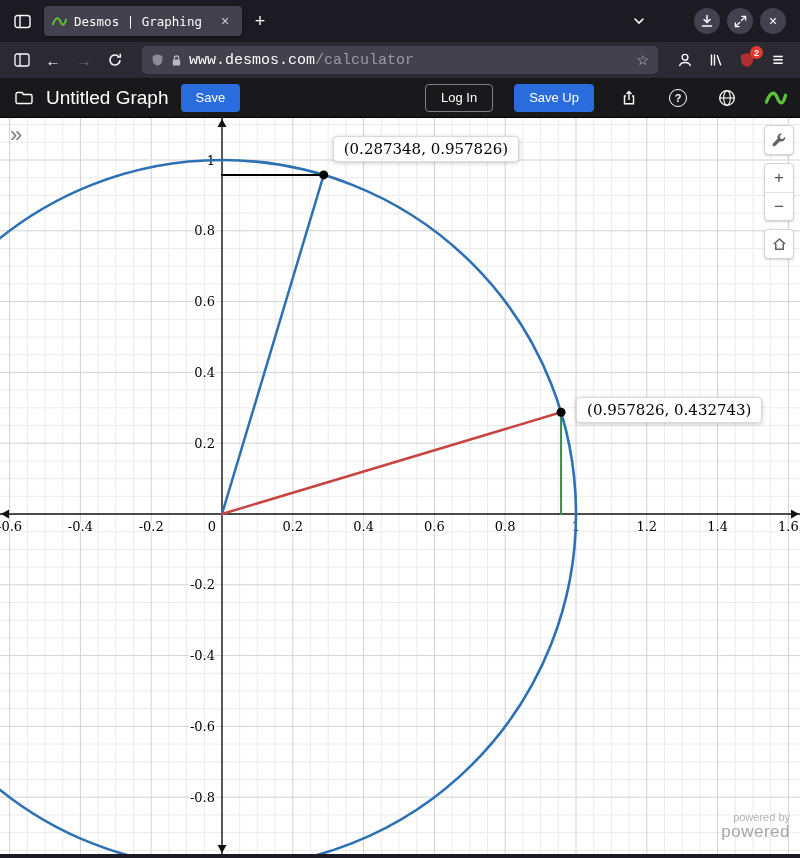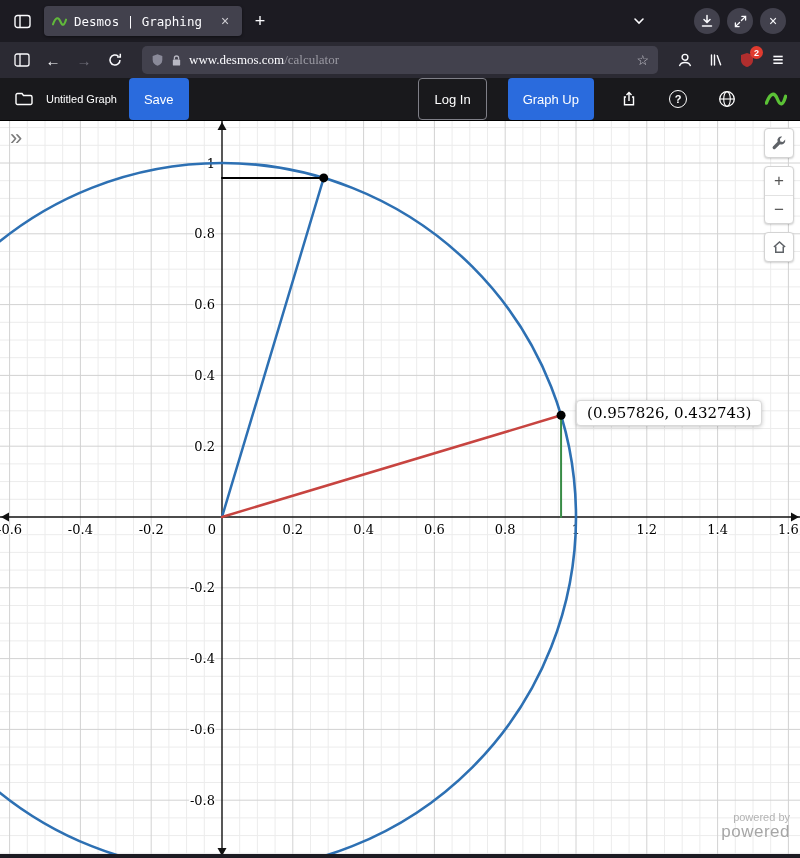--- a/index.html
+++ b/index.html
@@ -17,30 +17,30 @@
   .spacer { flex:1; }
   .alltabs { width:26px; height:26px; }
   .win-group { display:flex; gap:7px; margin:0 6px 0 42px; }
   .win-circle { width:26px; height:26px; border-radius:50%; background:#42414d; font-size:14px; }
 
   
   .toolbar { flex:0 0 36px; background:#2b2a33; display:flex; align-items:center; padding:0 8px; gap:3px; }
   .tool-btn { width:28px; height:26px; font-size:15px; }
   .dim { color:#6f6e79; }
   .urlbar { flex:1; height:28px; background:#42414d; border-radius:5px; margin:0 10px; display:flex; align-items:center; padding:0 9px; gap:7px; cursor:text; }
-  .url-text { font-family:Liberation Serif, serif; font-size:13px; color:#fbfbfe; flex:1; white-space:nowrap; overflow:hidden; }
+  .url-text { font-family:Liberation Mono, monospace; font-size:15px; color:#fbfbfe; flex:1; white-space:nowrap; overflow:hidden; }
   .url-path { color:#9b9aa3; }
   .star { font-size:14px; color:#c5c4cc; }
   .ext-wrap { position:relative; width:28px; height:26px; }
   .ext-badge { position:absolute; top:-1px; right:-2px; min-width:13px; height:13px; border-radius:7px; background:#e03b2f; color:#fff; font-size:9px; font-weight:bold; display:flex; align-items:center; justify-content:center; padding:0 3px; }
 
   
   .dheader { flex:0 0 40px; background:#19191c; display:flex; align-items:center; padding:0 10px; border-bottom:1px solid #000; }
-  .dh-title { color:#fff; font-size:11px; margin:0 12px 0 8px; white-space:nowrap; }
-  .btn { border-radius:4px; font-size:13px; height:42px; display:flex; align-items:center; justify-content:center; cursor:pointer; padding:0 15px; white-space:nowrap; }
+  .dh-title { color:#fff; font-size:19px; margin:0 12px 0 8px; white-space:nowrap; }
+  .btn { border-radius:4px; font-size:13px; height:28px; display:flex; align-items:center; justify-content:center; cursor:pointer; padding:0 15px; white-space:nowrap; }
   .btn-blue { background:#2a6bdd; color:#fff; }
   .btn-outline { background:transparent; border:1px solid #7f7f87; color:#fff; }
   .dh-right { margin-left:auto; display:flex; align-items:center; gap:21px; }
   .dh-icon { width:28px; height:28px; color:#fff; }
   .help-circle { width:18px; height:18px; border:1.5px solid #fff; border-radius:50%; display:flex; align-items:center; justify-content:center; font-size:11px; font-weight:bold; color:#fff; }
 
   
   .graph-area { position:relative; flex:1; background:#fff; overflow:hidden; }
   #graph-svg { position:absolute; left:0; top:0; }
   .expand-btn { position:absolute; left:10px; top:6px; font-size:22px; color:#7b7b7b; cursor:pointer; line-height:1; }
@@ -153,21 +153,21 @@
   <div class="dheader">
     <div class="icon-btn dh-icon">
       <svg width="18" height="14" viewBox="0 0 18 14">
           <path d="M1 3 a1.5 1.5 0 0 1 1.5 -1.5 H7 l1.5 2 H15.5 A1.5 1.5 0 0 1 17 5 V11 a1.5 1.5 0 0 1 -1.5 1.5 H2.5 A1.5 1.5 0 0 1 1 11 Z" fill="none" stroke="#fff" stroke-width="1.4"></path>
         </svg>
     </div>
     <div class="dh-title">Untitled Graph</div>
     <div class="btn btn-blue">Save</div>
     <div class="dh-right">
       <div class="btn btn-outline">Log In</div>
-      <div class="btn btn-blue">Graph Up</div>
+      <div class="btn btn-blue">Save Up</div>
       <div class="icon-btn dh-icon">
         <svg width="16" height="16" viewBox="0 0 16 16">
             <path d="M5 6 H3.5 V13.8 H12.5 V6 H11" fill="none" stroke="#fff" stroke-width="1.4"></path>
             <path d="M8 10 V1.8 M5.5 4 L8 1.5 L10.5 4" fill="none" stroke="#fff" stroke-width="1.4"></path>
           </svg>
       </div>
       <div class="icon-btn dh-icon">
         <span class="help-circle">?</span>
       </div>
       <div class="icon-btn dh-icon">
@@ -331,20 +331,21 @@
         <div class="ctrl-btn ctrl-divider">−</div>
       </div>
       <div class="ctrl-card">
         <div class="ctrl-btn">
           <svg width="15" height="14" viewBox="0 0 16 14">
               <path d="M2 7 L8 1.6 L14 7 M4 6.5 V12.5 H12 V6.5" fill="none" stroke="#5f6368" stroke-width="1.6"></path>
             </svg>
         </div>
       </div>
     </div>
+    <div class="point-label" style="left: 332.721px; top: 17.9296px;">(0.287348, 0.957826)</div>
     <div class="point-label" style="left: 576.07px; top: 279.279px;">(0.957826, 0.432743)</div>
     <div class="watermark">
       <div class="wm-small">powered by</div>
       <div class="wm-brand">powered</div>
     </div>
   </div>
 
   <div class="bottom-strip"></div>
 </div>
 

